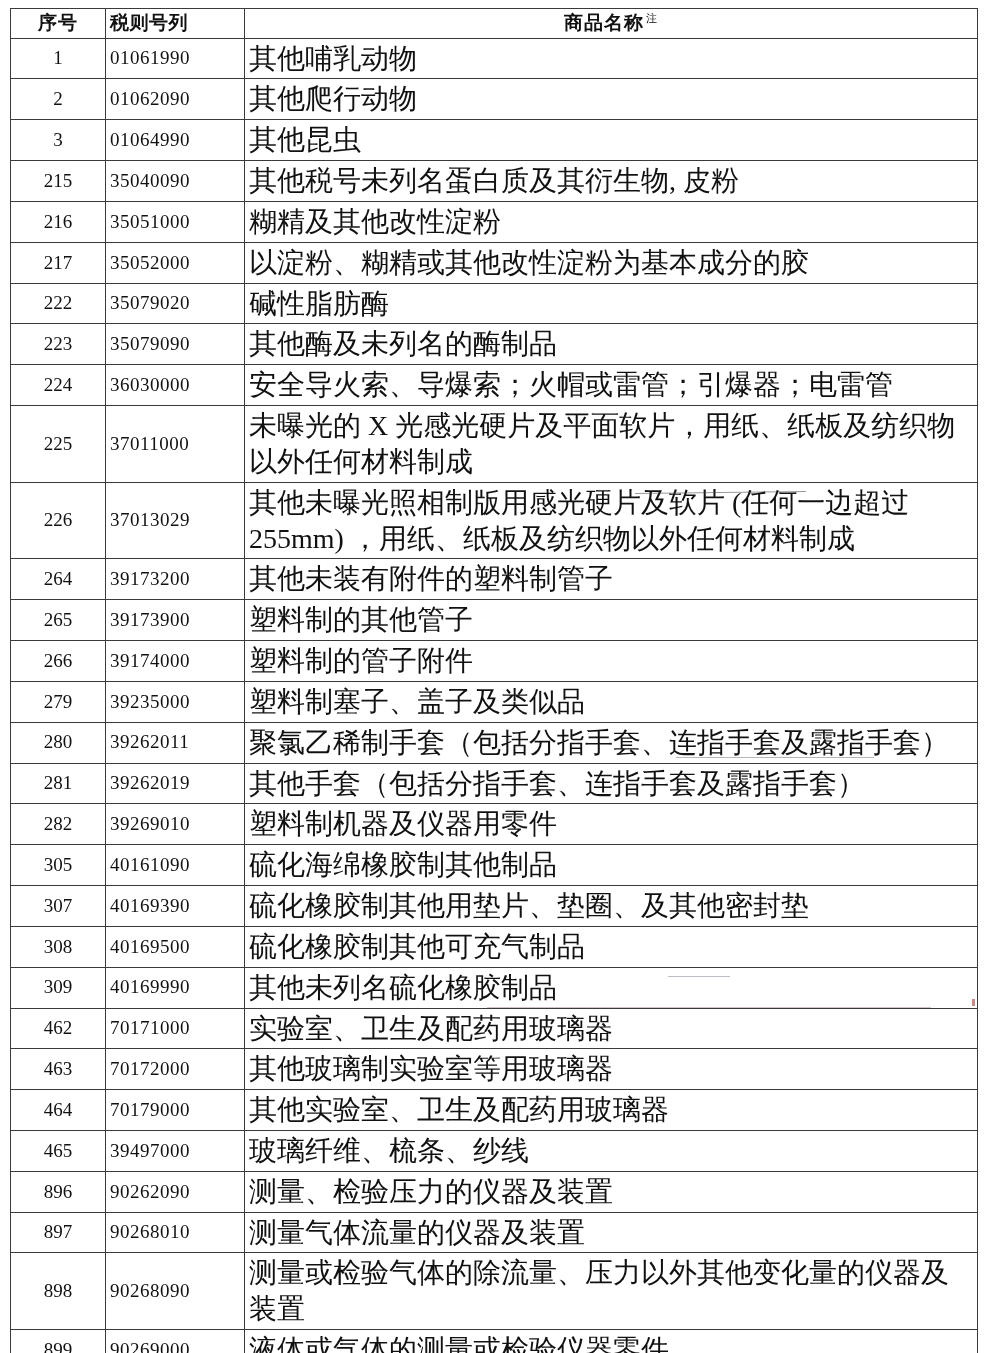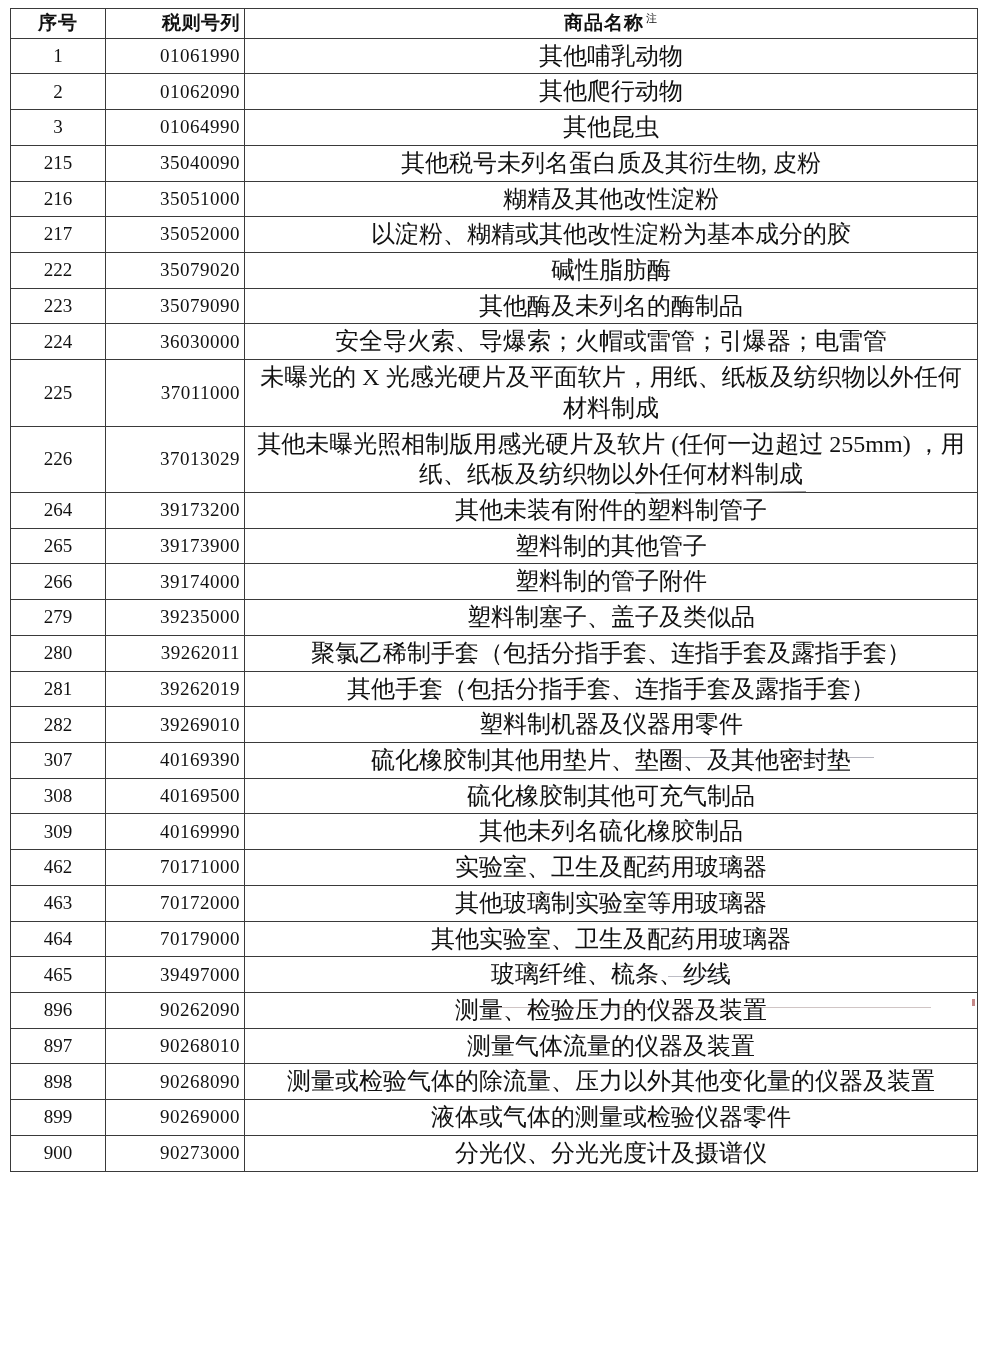--- a/index.html
+++ b/index.html
@@ -34,28 +34,27 @@
     line-height: 1.28;
   }
   thead th {
     font-weight: bold;
     text-align: center;
     font-size: 21px;
     padding: 8px 4px;
     letter-spacing: 1px;
   }
   .col-no   { width: 86px; text-align: center; }
-  .col-code { width: 130px; text-align: right; letter-spacing: 0.5px; }
+  .col-code { width: 130px; text-align: left; letter-spacing: 0.5px; }
   .col-name { text-align: left; padding-left: 10px; }
   tbody td.col-no, tbody td.col-code {
     font-size: 19px;
   }
   tbody td.col-name {
-    font-size: 24px;
-    text-align: center;
+    font-size: 28px;
   }
   tr.row td { height: 30px; }
   .group-gap td {
     border-top: 2px solid #2c2c2c;
     margin-top: 36px;
   }
   sup.note {
     font-size: 11px;
     vertical-align: super;
     font-weight: normal;
@@ -191,20 +190,25 @@
           <td class="col-no">281</td>
           <td class="col-code">39262019</td>
           <td class="col-name">其他手套（包括分指手套、连指手套及露指手套）</td>
         </tr>
         <tr class="row">
           <td class="col-no">282</td>
           <td class="col-code">39269010</td>
           <td class="col-name">塑料制机器及仪器用零件</td>
         </tr>
         <tr class="row">
+          <td class="col-no">305</td>
+          <td class="col-code">40161090</td>
+          <td class="col-name">硫化海绵橡胶制其他制品</td>
+        </tr>
+        <tr class="row">
           <td class="col-no">307</td>
           <td class="col-code">40169390</td>
           <td class="col-name">硫化橡胶制其他用垫片、垫圈、及其他密封垫</td>
         </tr>
         <tr class="row">
           <td class="col-no">308</td>
           <td class="col-code">40169500</td>
           <td class="col-name">硫化橡胶制其他可充气制品</td>
         </tr>
         <tr class="row">

